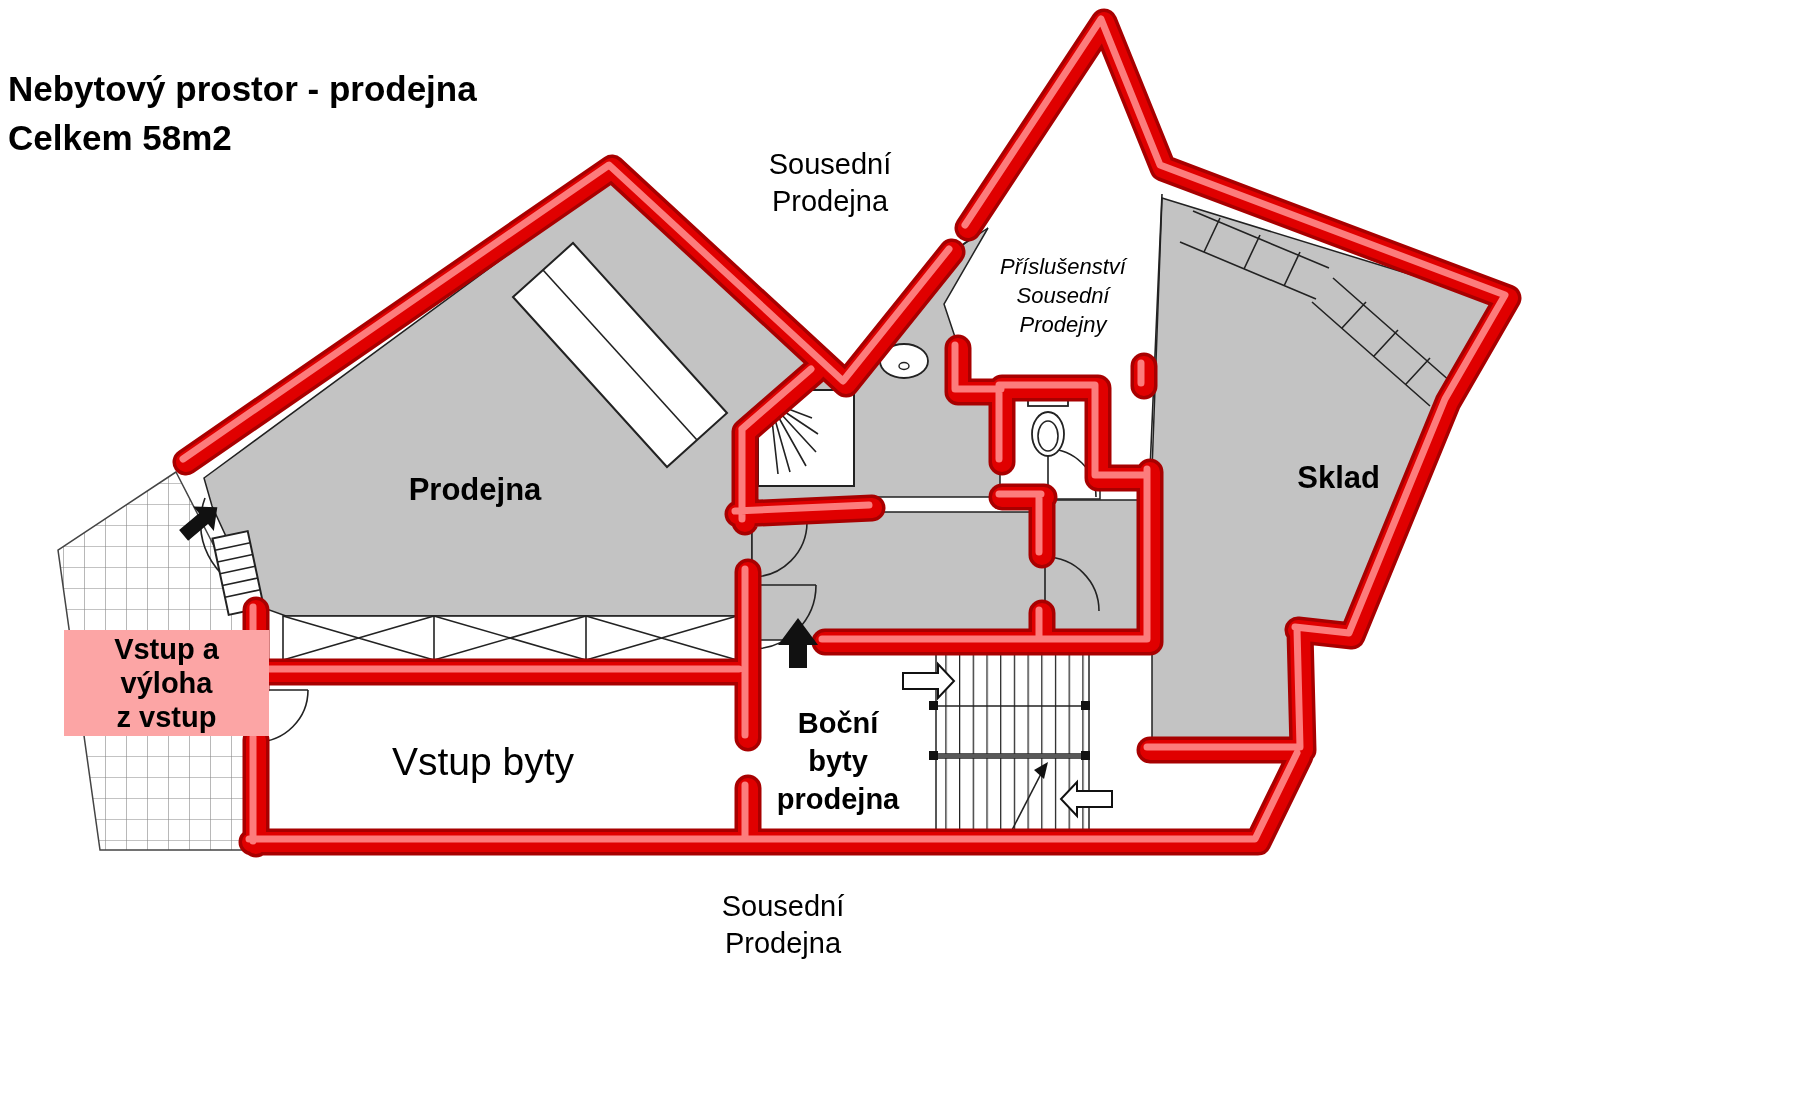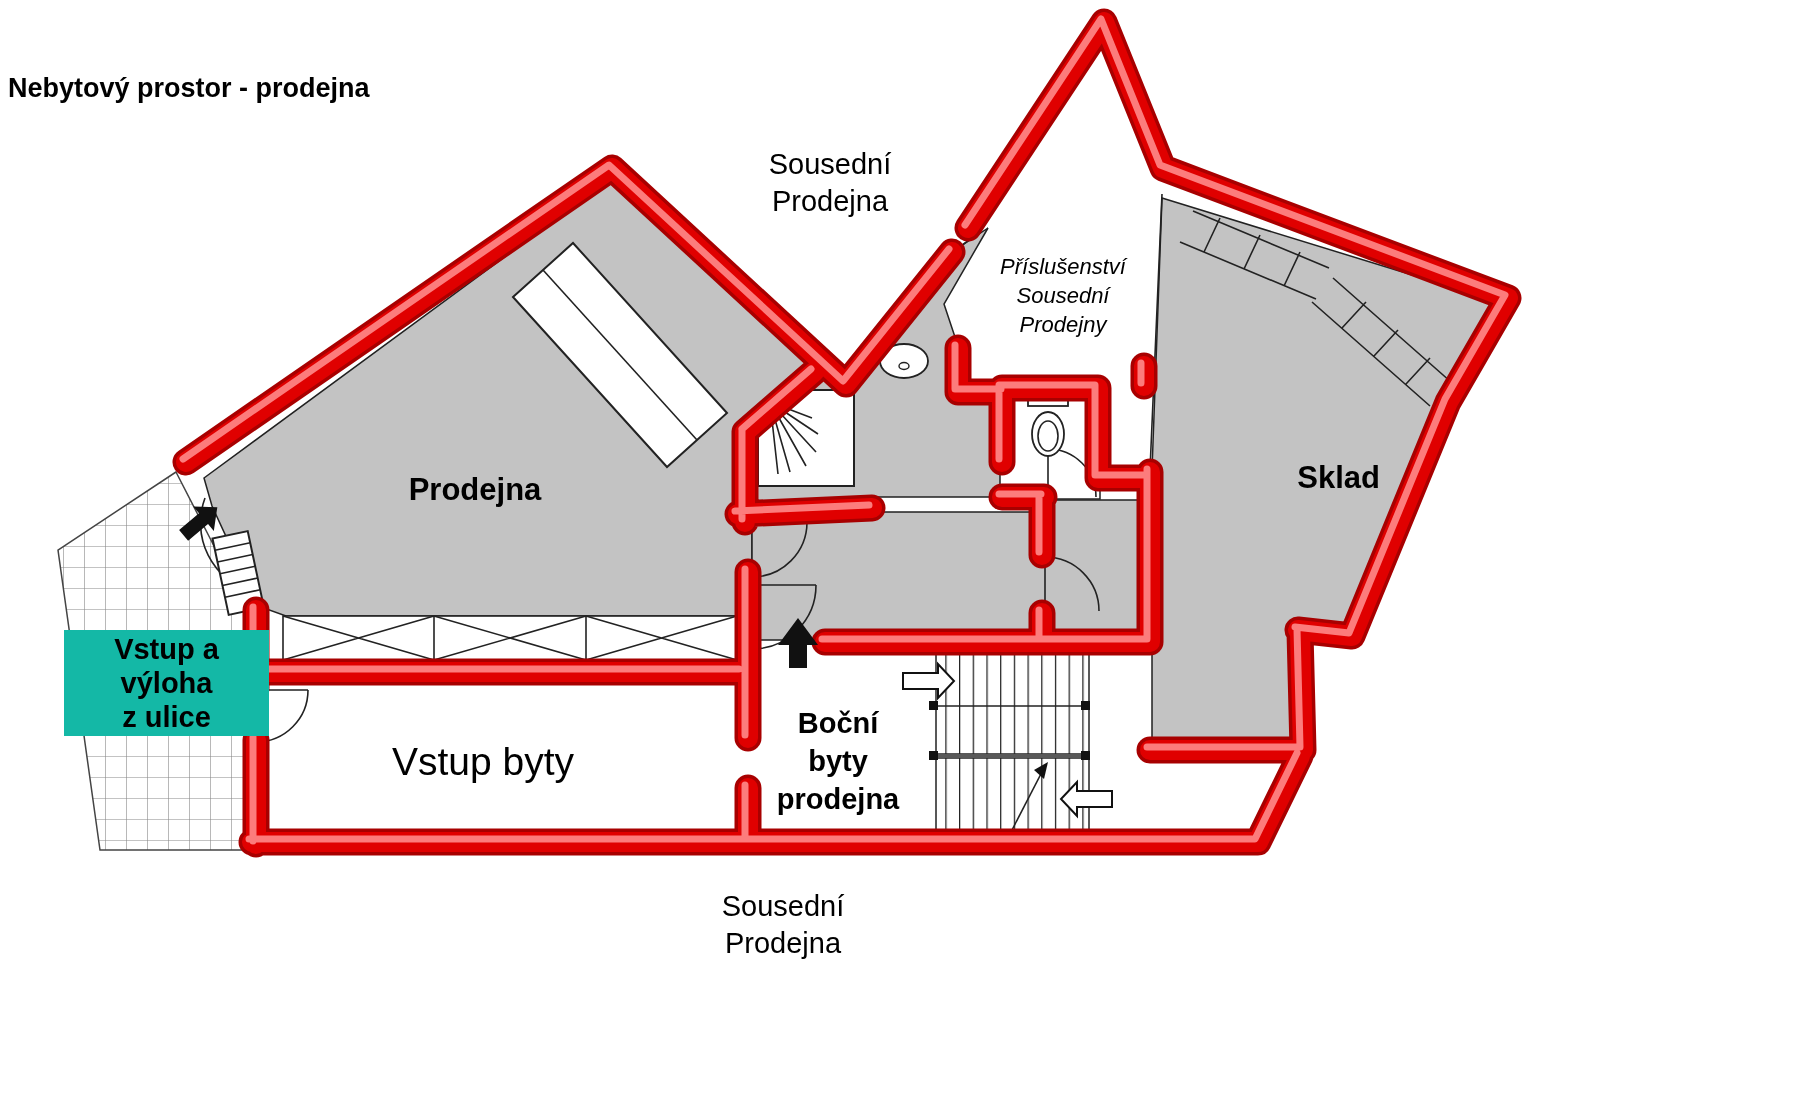--- a/index.html
+++ b/index.html
@@ -10,26 +10,26 @@
   #plan-svg{position:absolute;left:0;top:0;}
   .floor{fill:var(--floor-gray,#c3c3c3);stroke:#222;stroke-width:1.5;}
   .wall-base{stroke:var(--wall-shadow,#a00000);stroke-width:27;fill:none;stroke-linecap:round;stroke-linejoin:round;}
   .wall-mid{stroke:var(--wall-red,#e00000);stroke-width:20;fill:none;stroke-linecap:round;stroke-linejoin:round;}
   .wall-hi{stroke:var(--wall-highlight,#ff8a8a);stroke-width:7;fill:none;stroke-linecap:round;stroke-linejoin:round;opacity:.9;}
   .thin{stroke:#222;stroke-width:1.6;fill:none;}
   .fixture{fill:#fff;stroke:#222;stroke-width:1.8;}
   .white-shape{fill:#fff;stroke:#222;stroke-width:2;}
   .label{position:absolute;text-align:center;z-index:5;}
   .bold{font-weight:bold;}
-  #title{left:8px;top:64px;text-align:left;font-size:27px;font-weight:bold;line-height:49px;}
+  #title{left:8px;top:64px;text-align:left;font-size:35px;font-weight:bold;line-height:49px;}
   #lbl-neighbor-top{left:690px;top:146px;width:280px;font-size:29px;line-height:37px;}
   #lbl-accessories{left:948px;top:252px;width:230px;font-size:22px;line-height:29px;font-style:italic;}
   #lbl-shop{left:340px;top:472px;width:270px;font-size:31px;}
   #lbl-warehouse{left:1180px;top:460px;width:200px;font-size:31px;text-align:right;}
-  #lbl-street{left:64px;top:630px;width:205px;font-size:29px;line-height:34px;background:#14b8a6;padding:2px 0;}
+  #lbl-street{left:64px;top:630px;width:205px;font-size:29px;line-height:34px;background:#fca5a5;padding:2px 0;}
   #lbl-flats{left:368px;top:740px;width:230px;font-size:39px;}
   #lbl-side{left:738px;top:704px;width:200px;font-size:29px;line-height:38px;}
   #lbl-neighbor-bottom{left:658px;top:888px;width:250px;font-size:29px;line-height:37px;}
 </style>
 </head>
 <body>
 
 <svg id="plan-svg" width="1800" height="1107" viewBox="0 0 1800 1107">
   <defs>
     <pattern id="gridpat" width="21" height="21" patternUnits="userSpaceOnUse">
@@ -147,41 +147,42 @@
   <g transform="rotate(-40 202 520)">
     <polygon points="178,513 204,513 204,504 222,520 204,536 204,527 178,527" fill="#111"></polygon>
   </g>
   <polygon points="789,668 789,645 778,645 798,618 818,645 807,645 807,668" fill="#111"></polygon>
   <polygon points="903,673 938,673 938,664 954,681 938,698 938,689 903,689" fill="#fff" stroke="#111" stroke-width="2"></polygon>
   <polygon points="1112,791 1077,791 1077,782 1061,799 1077,816 1077,807 1112,807" fill="#fff" stroke="#111" stroke-width="2"></polygon>
 </svg>
 
 <div class="label" id="title">
   <div>Nebytový prostor - prodejna</div>
+  <div>Celkem 58m2</div>
 </div>
 
 <div class="label" id="lbl-neighbor-top">
   <div>Sousední</div>
   <div>Prodejna</div>
 </div>
 
 <div class="label" id="lbl-accessories">
   <div>Příslušenství</div>
   <div>Sousední</div>
   <div>Prodejny</div>
 </div>
 
 <div class="label bold" id="lbl-shop">Prodejna</div>
 
 <div class="label bold" id="lbl-warehouse">Sklad</div>
 
 <div class="label bold" id="lbl-street">
   <div>Vstup a</div>
   <div>výloha</div>
-  <div>z ulice</div>
+  <div>z vstup</div>
 </div>
 
 <div class="label" id="lbl-flats">Vstup byty</div>
 
 <div class="label bold" id="lbl-side">
   <div>Boční</div>
   <div>byty</div>
   <div>prodejna</div>
 </div>
 

